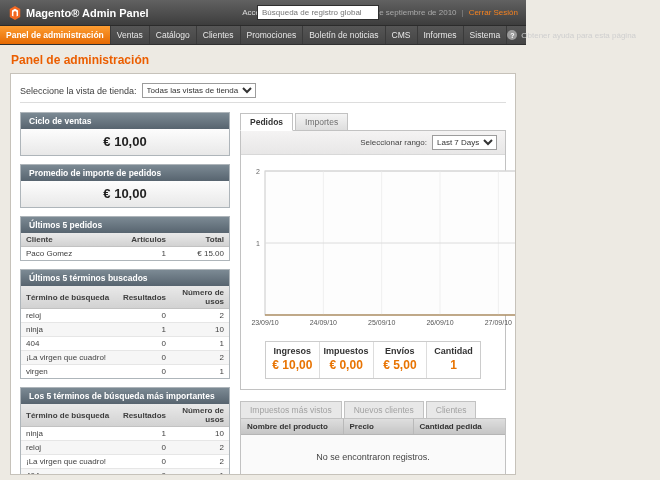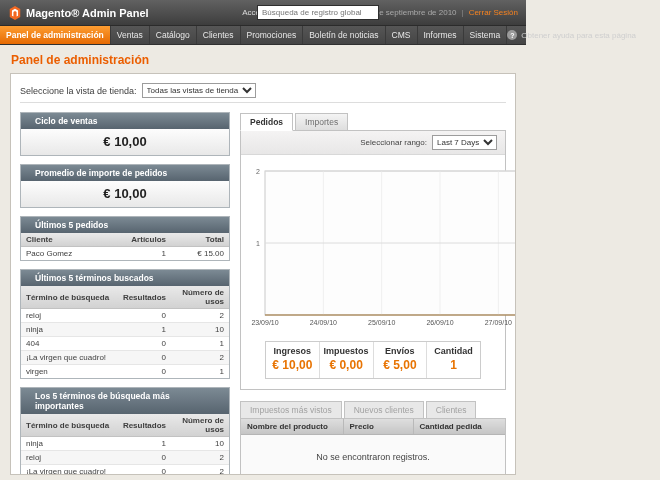--- a/index.html
+++ b/index.html
@@ -28,21 +28,21 @@
 .content-box{margin:0 10px;background:#fff;border:1px solid #c6c2ba;padding:9px;height:402px;overflow:hidden}
 .store-switcher{display:flex;align-items:center;gap:5px;padding-bottom:4px;border-bottom:1px solid #ddd;margin-bottom:9px;color:#3c3c3c}
 select{font-size:8px;border:1px solid #9c9c9c;background:#fff;height:15px;color:#333}
 
 .columns{display:flex;gap:10px}
 .left-col{width:210px;flex:none}
 .right-col{flex:1;min-width:0}
 
 
 .panel{border:1px solid #aeb5ba;margin-bottom:8px}
-.panel-header{background:linear-gradient(to bottom,#7c8a94,#57646f);color:#fff;font-weight:bold;font-size:8.5px;padding:3px 14px}
+.panel-header{background:linear-gradient(to bottom,#7c8a94,#57646f);color:#fff;font-weight:bold;font-size:8.5px;padding:3px 8px}
 .panel-value{background:linear-gradient(to bottom,#fdfdfd,#e8e8e8);text-align:center;font-weight:bold;font-size:13px;color:#1f1f1f;padding:5px 0 6px}
 .mini-table{width:100%;border-collapse:collapse;font-size:8px}
 .mini-table th{background:linear-gradient(to bottom,#e9e9e9,#d2d2d2);color:#3e3e3e;text-align:left;font-weight:bold;padding:2px 5px;border-bottom:1px solid #c2c2c2}
 .mini-table th.num,.mini-table td.num{text-align:right}
 .mini-table th:nth-child(2){width:42px}
 .mini-table th:nth-child(3){width:58px}
 .mini-table td{padding:2px 5px;border-bottom:1px solid #e6e6e6;color:#3e3e3e;background:#fff}
 .mini-table tbody tr:nth-child(even) td{background:#f6f6f6}
 .mini-table tbody tr:last-child td{border-bottom:none}
 

